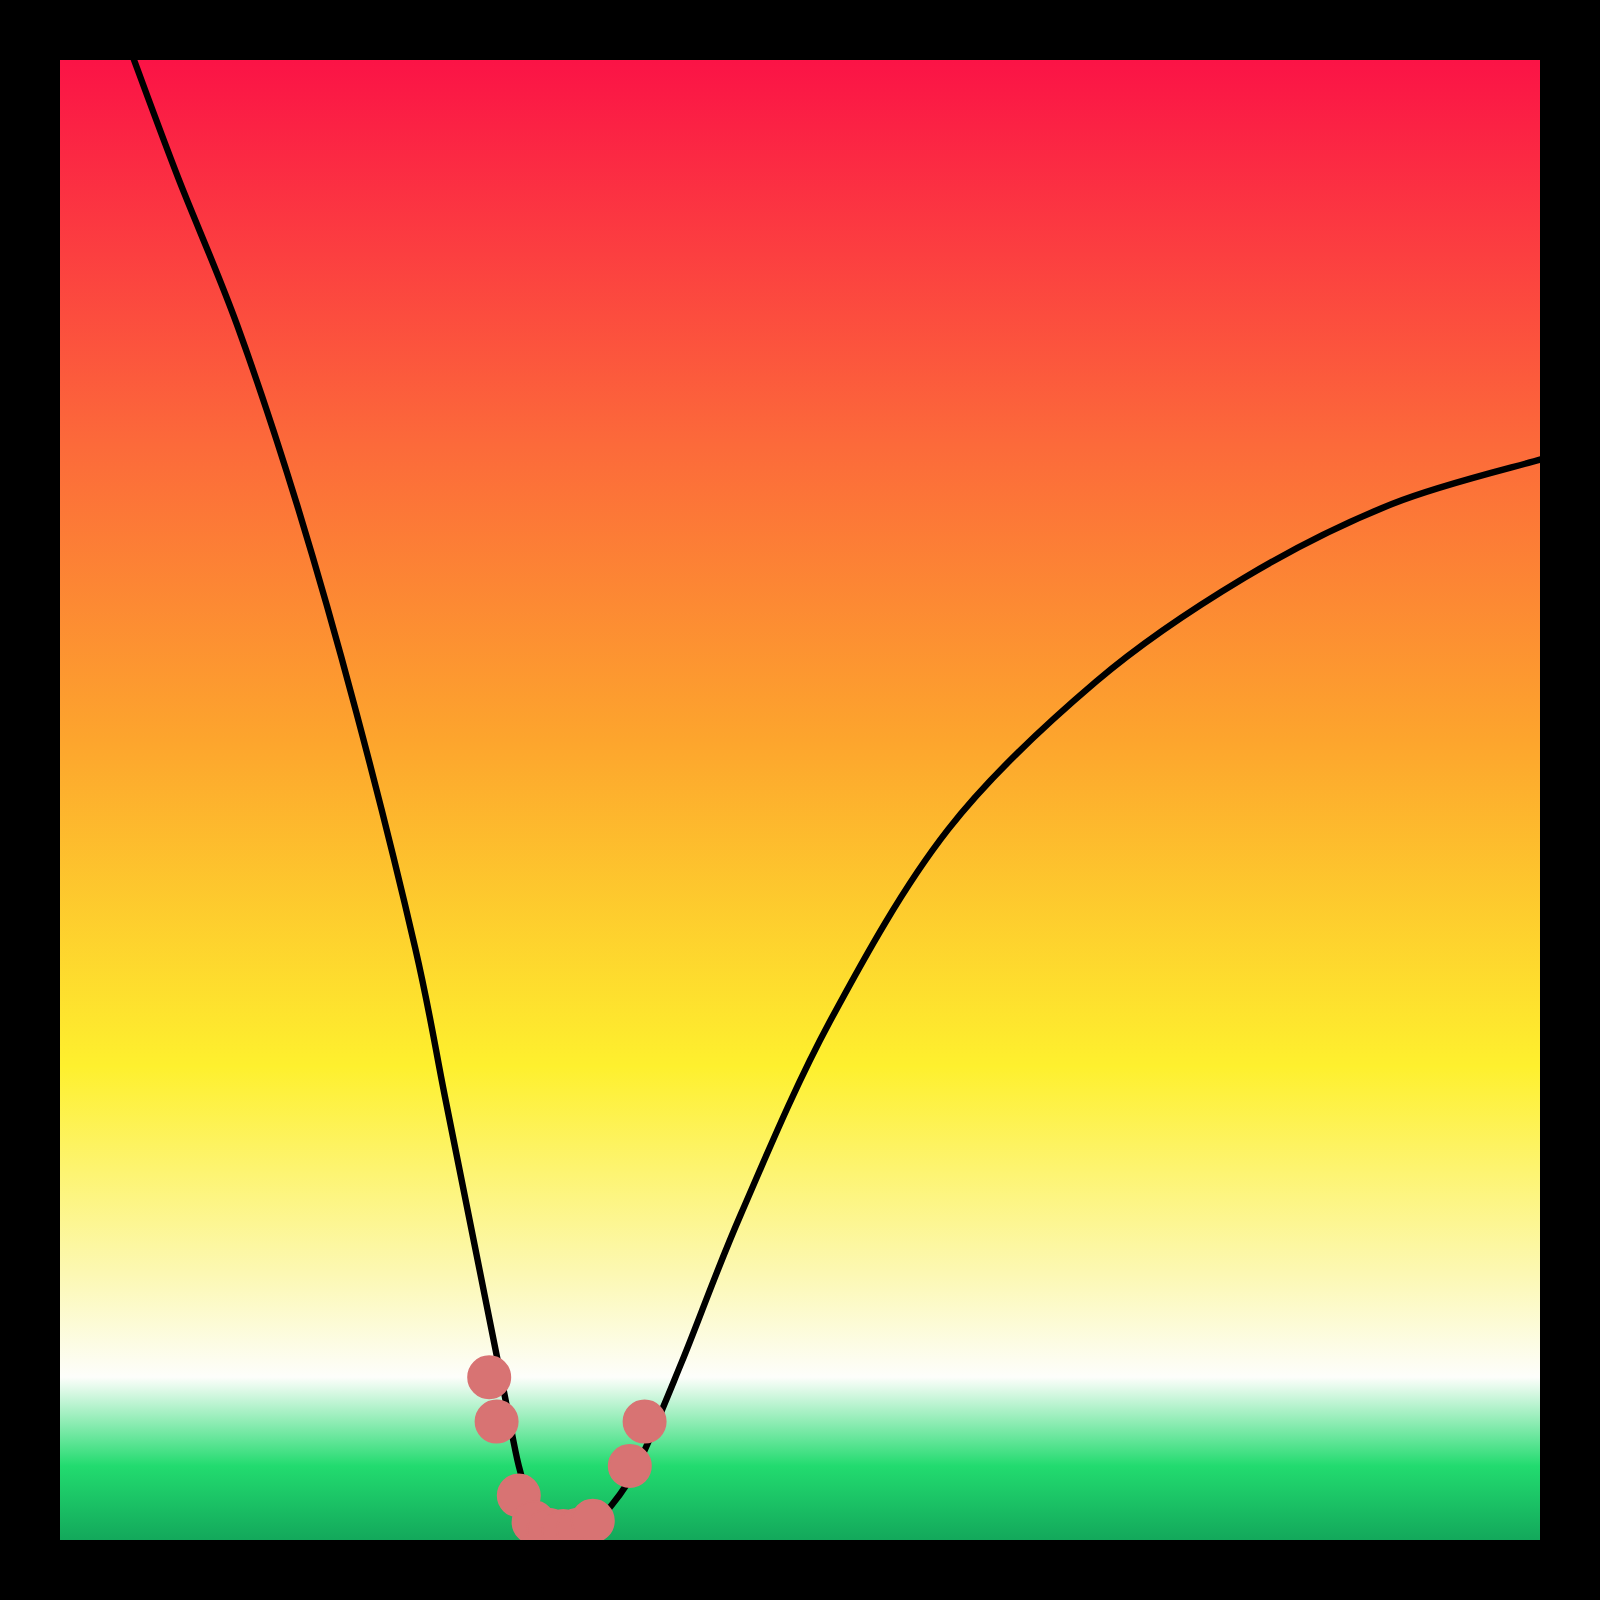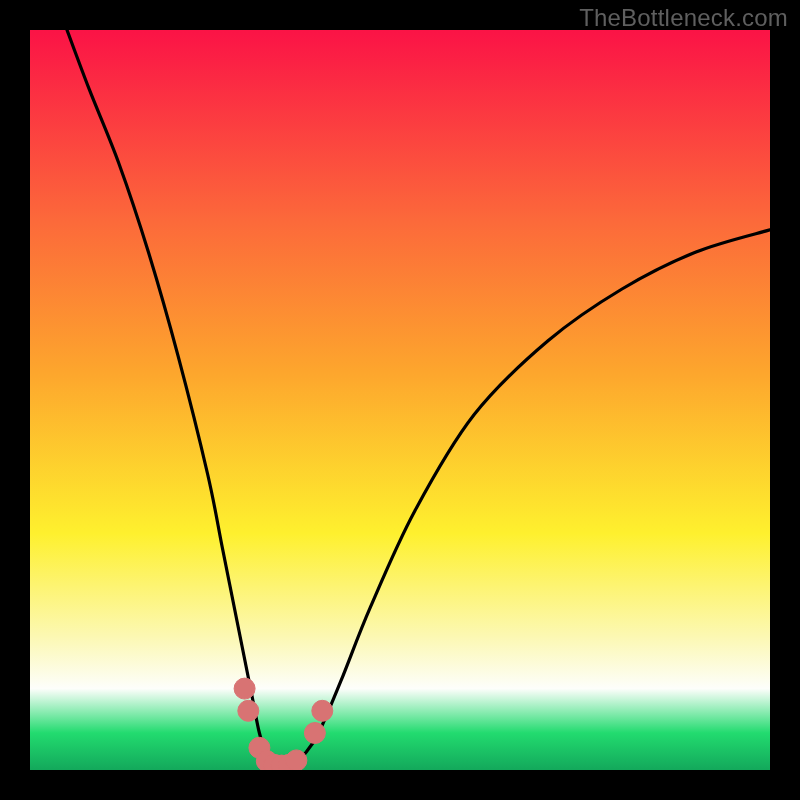--- a/index.html
+++ b/index.html
@@ -35,21 +35,20 @@
     height: 740px;
   }
   svg {
     display: block;
   }
 </style>
 </head>
 <body>
 
 <div class="frame">
-  <div class="watermark">TheBottleneck.com</div>
   <div class="plot">
     <svg id="chart-svg" width="740" height="740" viewBox="0 0 740 740">
       <defs>
         <linearGradient id="bg-grad" x1="0" y1="0" x2="0" y2="1">
           <stop id="g0" offset="0%" stop-color="#fb1346"></stop>
           <stop id="g1" offset="26%" stop-color="#fc6a3a"></stop>
           <stop id="g2" offset="46%" stop-color="#fda52d"></stop>
           <stop id="g3" offset="68%" stop-color="#fef02e"></stop>
           <stop id="g4" offset="82%" stop-color="#fcf8b3"></stop>
           <stop id="g5" offset="89%" stop-color="#fdfefb"></stop>

